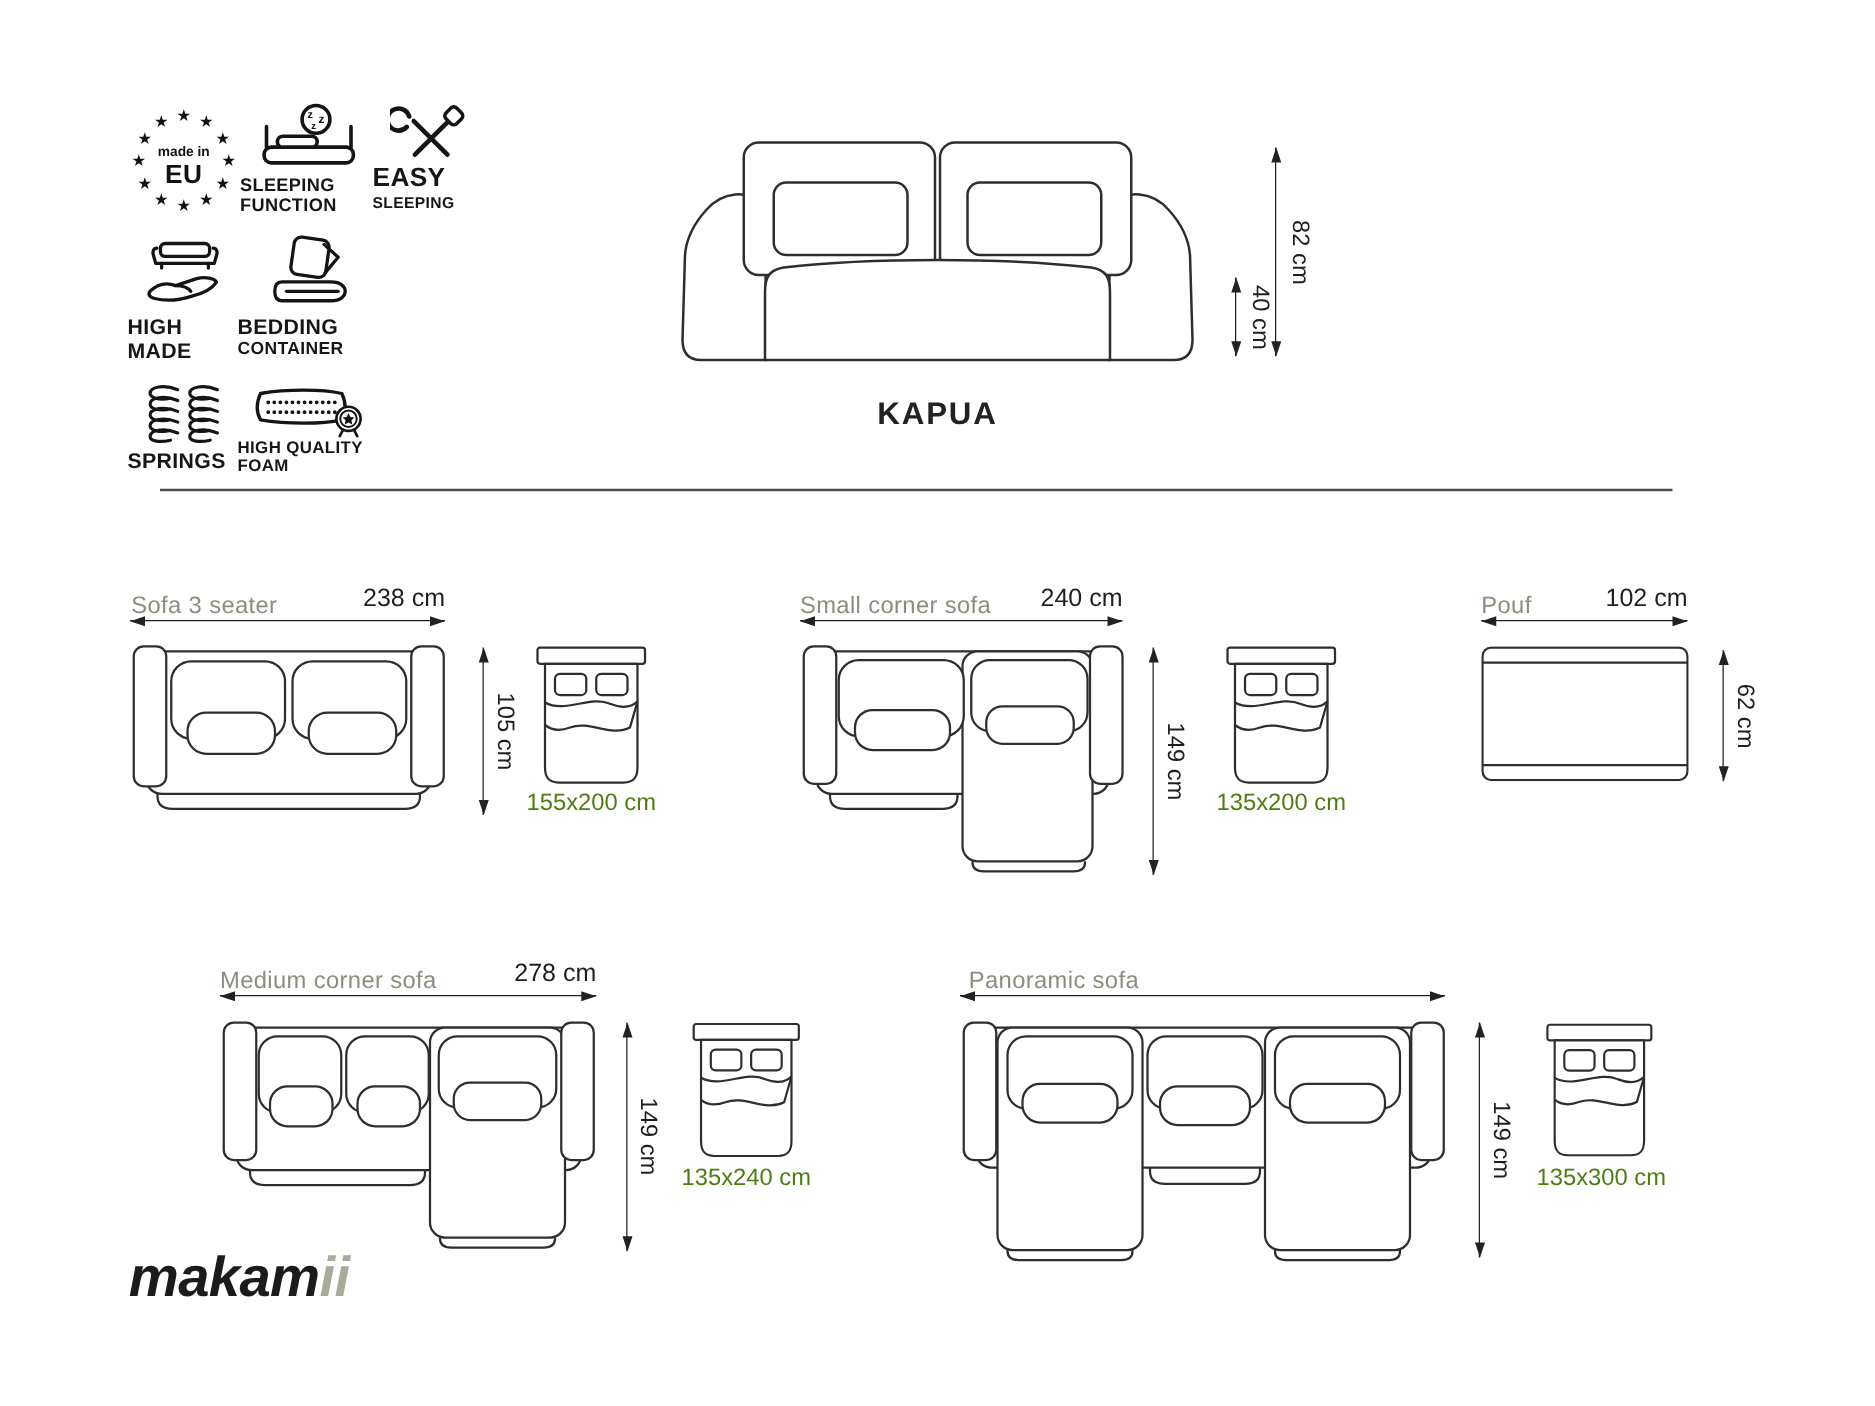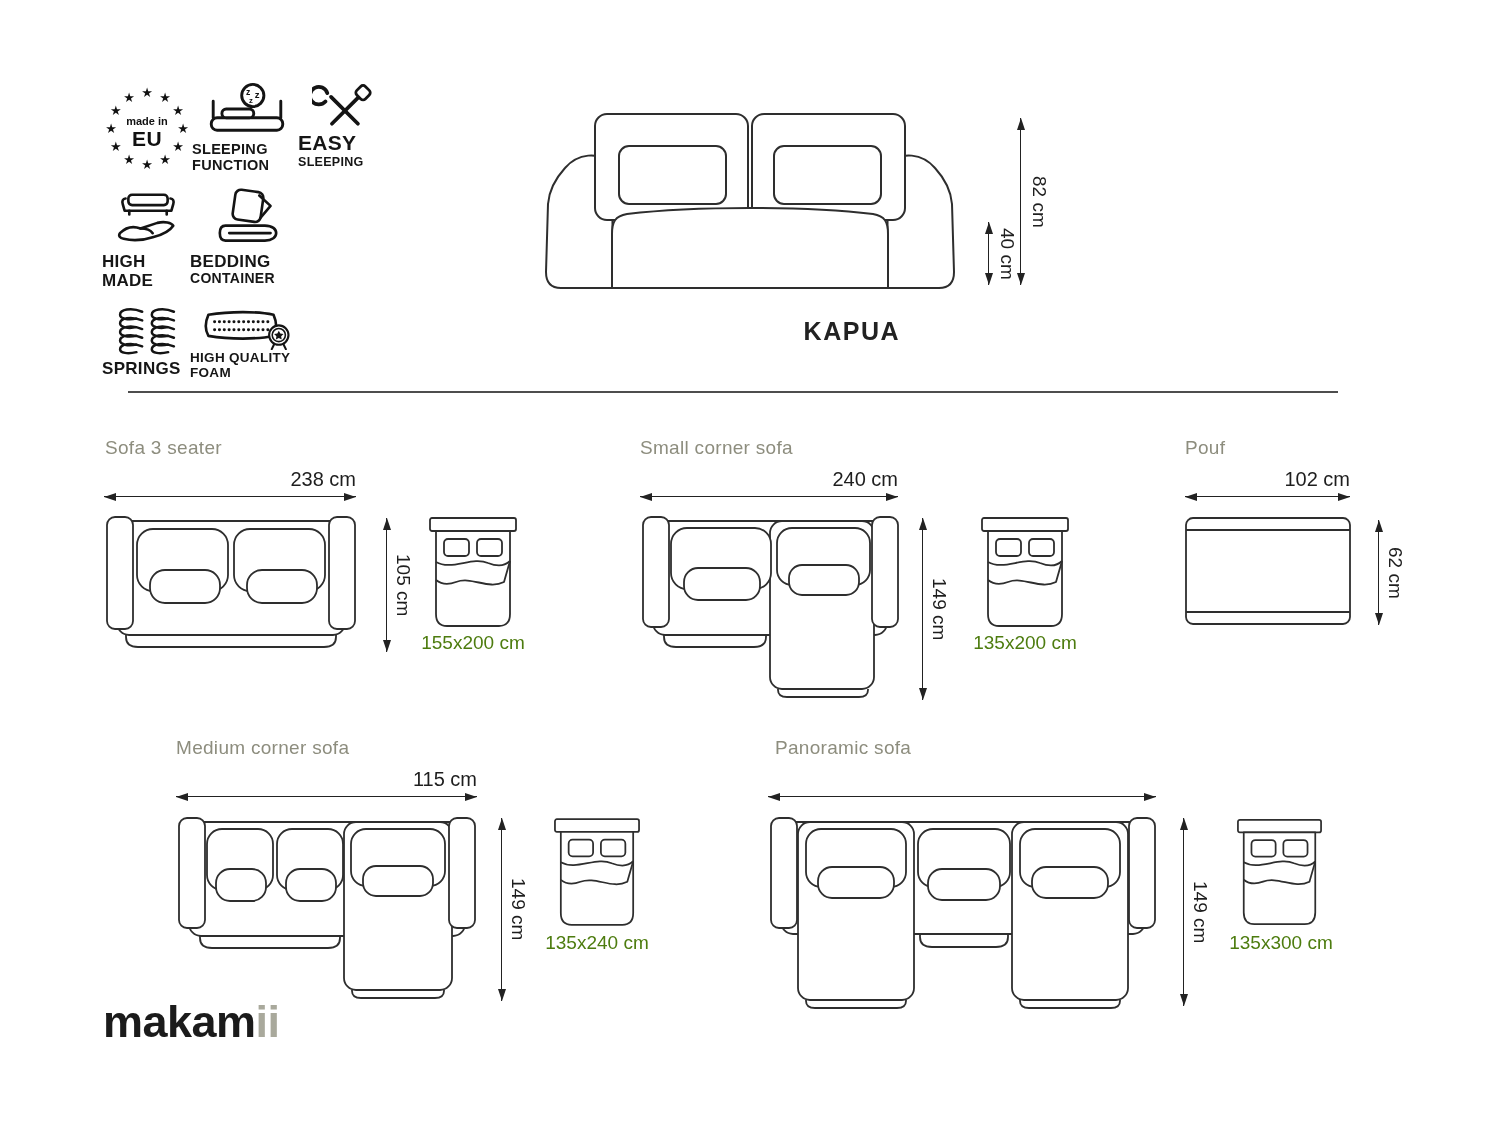--- a/index.html
+++ b/index.html
@@ -25,26 +25,26 @@
   .va::before{content:"";position:absolute;top:0;left:-4.4px;width:0;height:0;
     border-style:solid;border-width:0 4.4px 12px 4.4px;
     border-color:transparent transparent #222 transparent;}
   .va::after{content:"";position:absolute;bottom:0;left:-4.4px;width:0;height:0;
     border-style:solid;border-width:12px 4.4px 0 4.4px;
     border-color:#222 transparent transparent transparent;}
 
   .dim-h{position:absolute;text-align:right;font-size:20px;color:#1e1e1e;}
   .dim-v{position:absolute;writing-mode:vertical-rl;text-align:center;
          font-size:19px;color:#1e1e1e;}
-  .sec-title{position:absolute;font-size:19px;color:#8d8d7e;letter-spacing:.3px;}
+  .sec-title{position:absolute;font-size:19px;color:#8d8d7e;letter-spacing:.3px;margin-top:37px;}
   .bed-label{position:absolute;text-align:center;font-size:19px;color:#4d7c0f;}
   .divider{position:absolute;background:#4d4d4d;}
-  .product-name{position:absolute;text-align:right;font-size:25px;font-weight:bold;
+  .product-name{position:absolute;text-align:center;font-size:25px;font-weight:bold;
                 color:#222;letter-spacing:1.5px;}
-  .logo{position:absolute;font-size:45px;font-weight:bold;letter-spacing:-.5px;color:#1b1b1b;}
+  .logo{position:absolute;font-size:45px;font-weight:bold;letter-spacing:-.5px;color:#1b1b1b;font-style:italic;}
   .logo .lite{color:#a9a99c;}
   .eu-small{font-size:11px;font-weight:bold;fill:#111;}
   .eu-big{font-size:21px;font-weight:bold;fill:#111;letter-spacing:.5px;}
   .star{font-size:13px;fill:#111;}
   .zz{font-weight:bold;fill:#111;}
 </style>
 </head>
 <body>
 
 <div class="canvas">
@@ -264,21 +264,21 @@
         <rect x="1" y="1" width="164" height="106" rx="7"></rect>
         <line x1="1" y1="13" x2="165" y2="13"></line>
         <line x1="1" y1="95" x2="165" y2="95"></line>
       </g>
     </svg>
   </div>
   <div class="va" style="left:1378px;top:520px;height:105px"></div>
   <div class="dim-v" style="left:1384px;top:520px;height:105px">62 cm</div>
 
   <div class="sec-title" style="left:176px;top:737px">Medium corner sofa</div>
-  <div class="dim-h" style="left:176px;top:768px;width:301px">115 cm</div>
+  <div class="dim-h" style="left:176px;top:768px;width:301px">278 cm</div>
   <div class="ha" style="left:176px;top:796px;width:301px"></div>
   <div class="abs" style="left:176px;top:814px">
     <svg width="302" height="188" viewBox="0 0 302 188">
       <g fill="#fff" stroke="#2e2e2e" stroke-width="1.8" stroke-linejoin="round">
         <rect x="13" y="8" width="276" height="114" rx="12"></rect>
         <path d="M24,122 L24,124 C24,131 28,134 36,134 L152,134 C160,134 164,131 164,124 L164,122" fill="none"></path>
         <rect x="168" y="8" width="108" height="168" rx="12"></rect>
         <path d="M176,176 L176,177 C176,182 179,184 185,184 L259,184 C265,184 268,182 268,177 L268,176" fill="none"></path>
         <rect x="3" y="4" width="26" height="110" rx="8"></rect>
         <rect x="273" y="4" width="26" height="110" rx="8"></rect>

